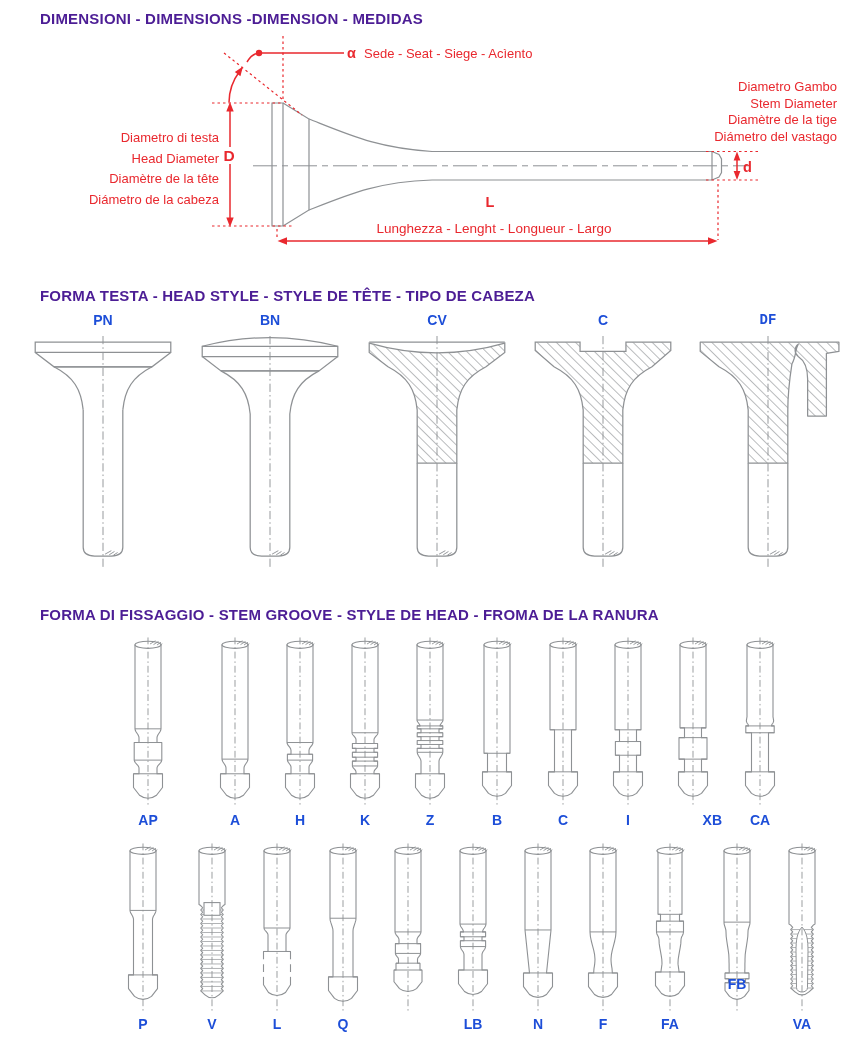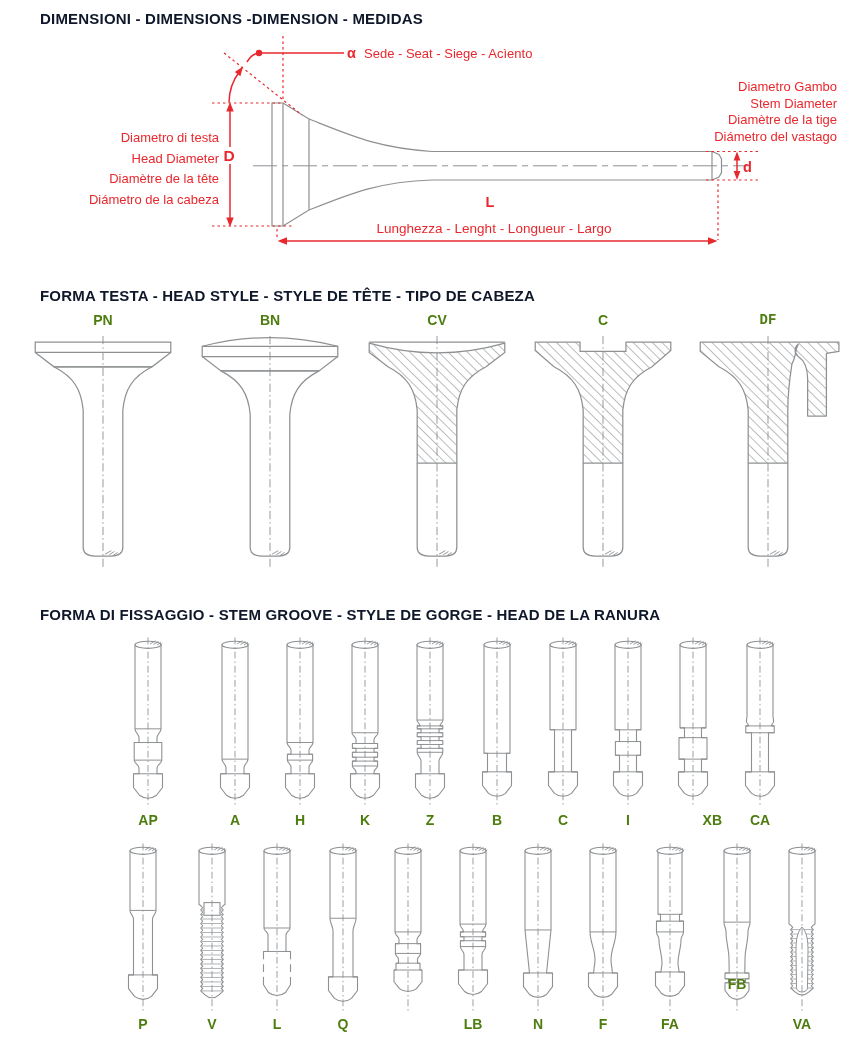--- a/index.html
+++ b/index.html
@@ -1,22 +1,22 @@
 <!DOCTYPE html>
 <html><head>
 <meta charset="utf-8">
 <style>
   html,body{margin:0;padding:0;background:#fff;}
   #page{position:relative;width:860px;height:1051px;background:#fff;overflow:hidden;
         font-family:"Liberation Sans",sans-serif;}
-  .heading{position:absolute;left:40px;color:#0f172a;font-weight:bold;font-size:15px;
+  .heading{position:absolute;left:40px;color:#4c1d95;font-weight:bold;font-size:15px;
            letter-spacing:.2px;white-space:nowrap;}
   svg text{font-family:"Liberation Sans",sans-serif;fill:#E9282E;}
   .gline{stroke:#8E9194;fill:none;stroke-width:1.2px;}
-  .col-label{position:absolute;color:#4d7c0f;font-weight:bold;font-size:14px;text-align:center;}
+  .col-label{position:absolute;color:#1d4ed8;font-weight:bold;font-size:14px;text-align:center;}
   .drawing{position:absolute;}
 </style>
 </head>
 <body>
 
 <svg width="0" height="0" style="position:absolute">
   <defs>
     <pattern id="hx" patternUnits="userSpaceOnUse" width="6.5" height="6.5" patternTransform="rotate(-45)">
       <rect width="6.5" height="6.5" fill="#ffffff"></rect>
       <line x1="0" y1="0" x2="0" y2="6.5" stroke="#999c9f" stroke-width="1.3"></line>
@@ -148,21 +148,21 @@
       <div class="drawing" style="left: 695px; top: 336px;"><svg viewBox="0 0 140 230" width="146" height="236" preserveAspectRatio="none">
           <path d="M5,6 L138,6 L138,15 L126,17 L126,78 L108,78 L108,42 Q108,26 99,20 C95,17 95,11 99,8 C96,13 97,20 93,27 C91,40 89,56 89,72 L89,124 L51,124 L51,72 C49,52 42,40 23,30 L5,15 Z" fill="url(#hx)" stroke="#8E9194" stroke-width="1.2" stroke-linejoin="round"></path>
           <g stroke="#8E9194" stroke-width="1.2" fill="none">
             <path d="M51,124 V206 Q51,214.5 62,214.5 H78 Q89,214.5 89,206 V124"></path>
             <path d="M72,212.6 L78,209.2 M76,213.2 L81,210 M80,213.6 L84,211" stroke-width="0.9"></path>
           </g>
           <path d="M70,0 V228" stroke="#8E9194" stroke-width="0.9" stroke-dasharray="8 3 1.5 3" fill="none"></path>
         </svg></div>
     </div>
 
-  <div class="heading" style="top:606px">FORMA DI FISSAGGIO - STEM GROOVE - STYLE DE GORGE - HEAD DE LA RANURA</div>
+  <div class="heading" style="top:606px">FORMA DI FISSAGGIO - STEM GROOVE - STYLE DE HEAD - FROMA DE LA RANURA</div>
   <div id="stem-row1">
       <div class="drawing" style="left: 119px; top: 636px;"><svg viewBox="0 0 58 176" width="58" height="172" preserveAspectRatio="none">
           <path d="M42.0,9.0 L42.0,95.0 L41.7,96.5 L41.0,98.0 L40.0,99.5 L39.0,101.0 L38.3,102.5 L38.0,104.0 L38.0,109.0 L42.8,109.0 L42.8,127.0 L42.4,128.3 L41.6,129.7 L40.4,131.0 L39.2,132.3 L38.4,133.7 L38.0,135.0 L38.0,141.0 L43.5,141.0 L43.5,155.0 L37.5,163.0 Q33.7,166.0 29,166.0 Q24.3,166.0 20.5,163.0 L20.5,163.0 L14.5,155.0 L14.5,141.0 L20.0,141.0 L20.0,135.0 L19.6,133.7 L18.8,132.3 L17.6,131.0 L16.4,129.7 L15.6,128.3 L15.2,127.0 L15.2,109.0 L20.0,109.0 L20.0,104.0 L19.7,102.5 L19.0,101.0 L18.0,99.5 L17.0,98.0 L16.3,96.5 L16.0,95.0 L16.0,9.0 Z" fill="#fff" stroke="#8E9194" stroke-width="1.1" stroke-linejoin="round"></path>
           <g stroke="#8E9194" stroke-width="1">
             <path d="M16.0,95 H42.0"></path>
             <path d="M15.2,109 H42.8"></path>
             <path d="M15.2,127 H42.8"></path>
             <path d="M14.5,141 H43.5"></path>
           </g>
           <ellipse cx="29" cy="9" rx="13" ry="3.7" fill="#fff" stroke="#8E9194" stroke-width="1.1"></ellipse>

